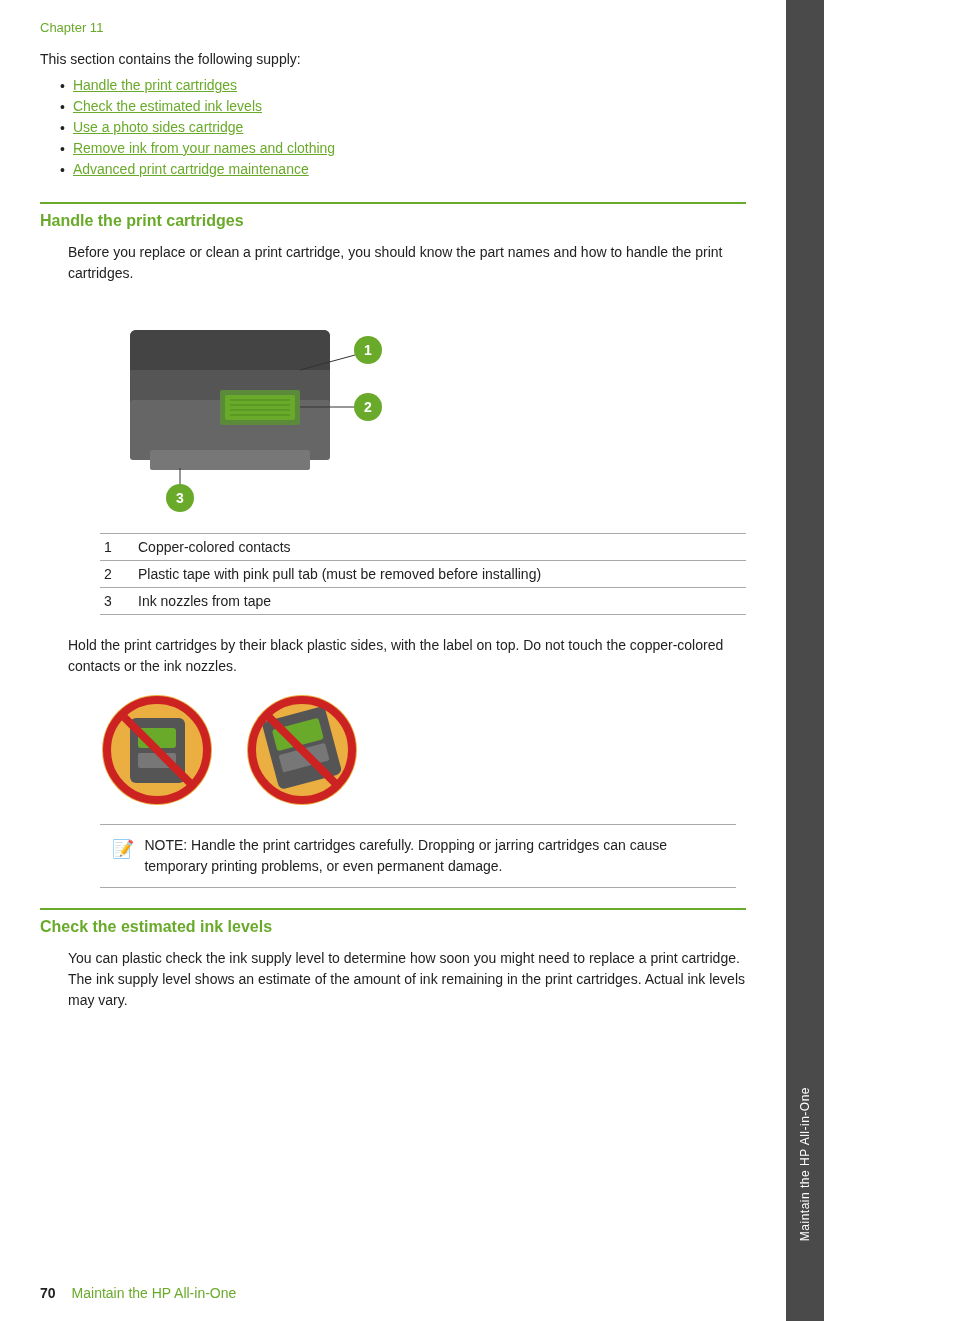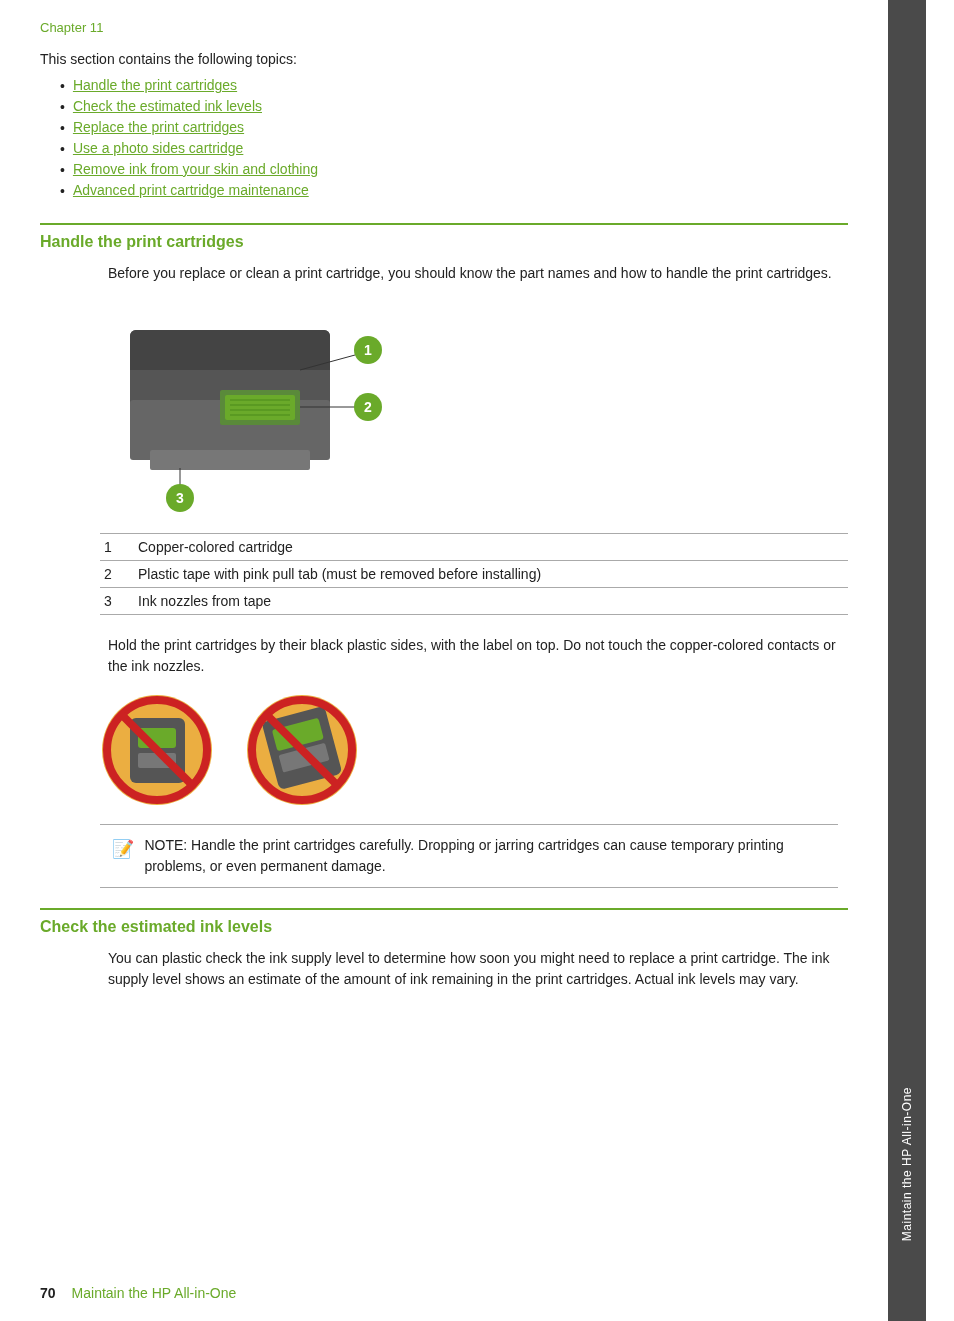--- a/index.html
+++ b/index.html
@@ -9,21 +9,21 @@
       color: #222;
       background: #fff;
       width: 954px;
       min-height: 1321px;
       position: relative;
       overflow: hidden;
     }
 
     .page-container {
       display: flex;
-      width: 926px;
+      width: 824px;
       min-height: 1321px;
     }
 
     .sidebar {
       width: 38px;
       background: #4a4a4a;
       display: flex;
       align-items: flex-end;
       justify-content: center;
       padding-bottom: 80px;
@@ -87,21 +87,21 @@
     .section-heading {
       color: #6aaa2a;
       font-size: 16px;
       font-weight: bold;
       border-top: 2px solid #6aaa2a;
       padding-top: 8px;
       margin-bottom: 12px;
     }
 
     .section-text {
-      margin-left: 68px;
+      margin-left: 28px;
       margin-bottom: 16px;
       font-size: 14px;
       line-height: 1.5;
     }
 
     
     .parts-table {
       width: calc(100% - 60px);
       margin-left: 60px;
       border-collapse: collapse;
@@ -186,37 +186,34 @@
 <body>
 
 <div class="page-container">
 
   <div class="main-content">
 
     <div class="chapter-header">
       <span>Chapter 11</span>
     </div>
 
-    <p class="intro-text">This section contains the following topics:</p>
+    <p class="intro-text">This section contains the following supply:</p>
 
     <ul class="toc-list">
       <li>
           <a href="#handle">Handle the print cartridges</a>
         </li>
       <li>
           <a href="#check">Check the estimated ink levels</a>
         </li>
       <li>
-          <a href="#replace">Replace the print cartridges</a>
-        </li>
-      <li>
           <a href="#photo">Use a photo sides cartridge</a>
         </li>
       <li>
-          <a href="#remove">Remove ink from your skin and clothing</a>
+          <a href="#remove">Remove ink from your names and clothing</a>
         </li>
       <li>
           <a href="#advanced">Advanced print cartridge maintenance</a>
         </li>
     </ul>
 
     <div id="handle">
       <h2 class="section-heading">Handle the print cartridges</h2>
       <p class="section-text">Before you replace or clean a print cartridge, you should know the part names and how to handle the print cartridges.</p>
 
@@ -251,21 +248,21 @@
           <line x1="80" y1="168" x2="80" y2="185" stroke="#333" stroke-width="1"></line>
           <circle cx="80" cy="198" r="14" fill="#6aaa2a"></circle>
           <text x="80" y="203" text-anchor="middle" fill="white" font-size="14" font-weight="bold">3</text>
         </svg>
       </div>
 
       <table class="parts-table">
         <tbody>
           <tr>
             <td>1</td>
-            <td>Copper-colored cartridge</td>
+            <td>Copper-colored contacts</td>
           </tr>
           <tr>
             <td>2</td>
             <td>Plastic tape with pink pull tab (must be removed before installing)</td>
           </tr>
           <tr>
             <td>3</td>
             <td>Ink nozzles from tape</td>
           </tr>
         </tbody>

